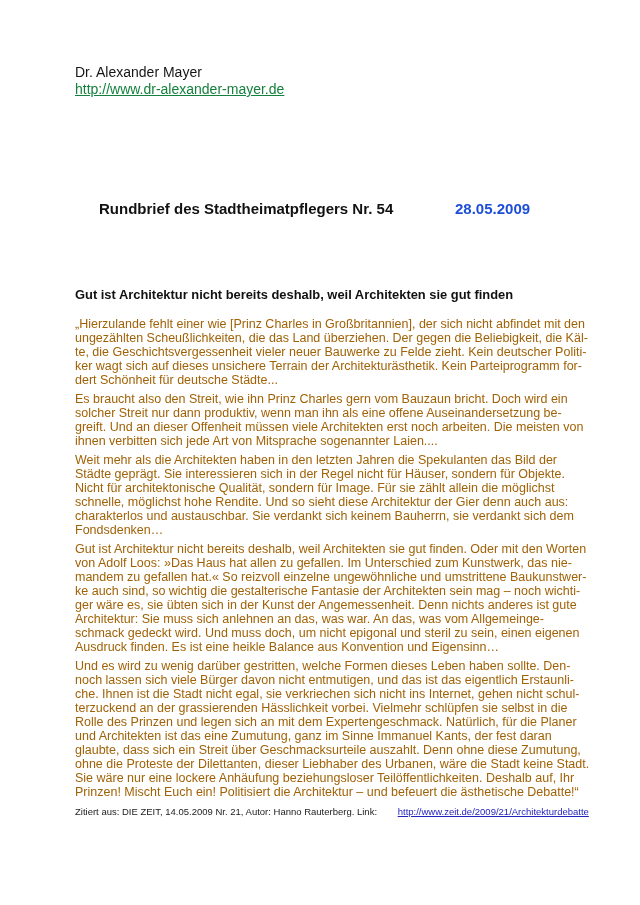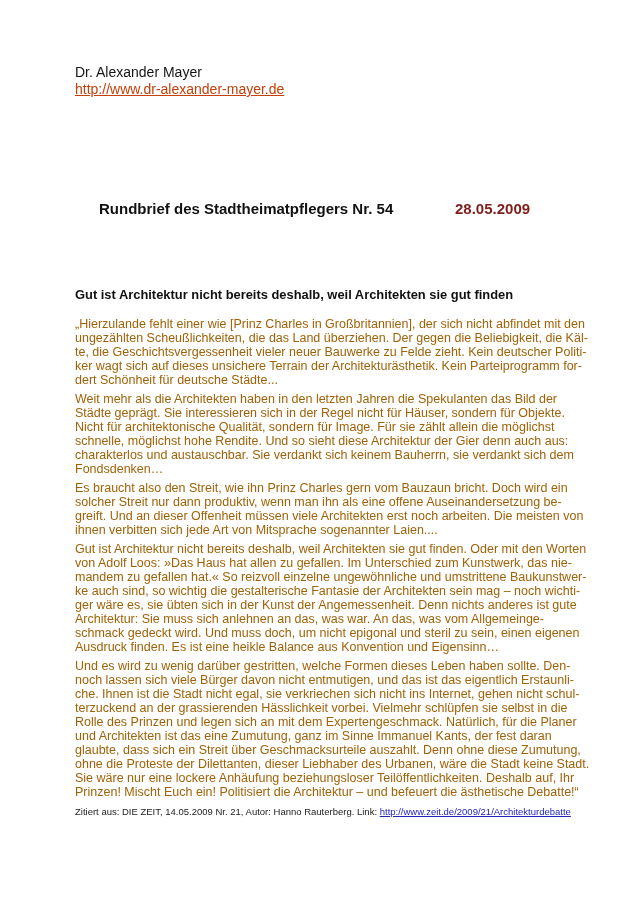--- a/index.html
+++ b/index.html
@@ -18,21 +18,21 @@
   }
   .sender {
     position: absolute;
     top: 64px;
     left: 75px;
     font-size: 14px;
     line-height: 17px;
     color: #151515;
   }
   .sender a {
-    color: #c2410c;
+    color: #15803d;
     text-decoration: underline;
   }
   .title-row {
     position: absolute;
     top: 200px;
     left: 75px;
     width: 516px;
     height: 20px;
   }
   .title-row .doc-title {
@@ -44,21 +44,21 @@
     color: #111111;
     white-space: nowrap;
     margin-left: 24px;
   }
   .title-row .doc-date {
     position: absolute;
     left: 380px;
     top: 0;
     font-size: 15px;
     font-weight: bold;
-    color: #7f1d1d;
+    color: #1d4ed8;
     white-space: nowrap;
   }
   .article {
     position: absolute;
     top: 287px;
     left: 75px;
     width: 516px;
   }
   .article .article-heading {
     font-size: 12.9px;
@@ -78,21 +78,21 @@
     position: absolute;
     top: 806px;
     left: 75px;
     width: 540px;
     font-size: 9.5px;
     color: #222222;
     white-space: nowrap;
   }
   .doc-footer a {
     color: #2424bd;
-    margin-left: 0;
+    margin-left: 18px;
   }
 </style>
 </head>
 <body>
 
 <div class="page">
 
   <div class="sender">
     <div>Dr. Alexander Mayer</div>
     <div>
@@ -105,30 +105,30 @@
     <span class="doc-date">28.05.2009</span>
   </div>
 
   <div class="article">
     <div class="article-heading">Gut ist Architektur nicht bereits deshalb, weil Architekten sie gut finden</div>
     <p>„Hierzulande fehlt einer wie [Prinz Charles in Großbritannien], der sich nicht abfindet mit den
 ungezählten Scheußlichkeiten, die das Land überziehen. Der gegen die Beliebigkeit, die Käl-
 te, die Geschichtsvergessenheit vieler neuer Bauwerke zu Felde zieht. Kein deutscher Politi-
 ker wagt sich auf dieses unsichere Terrain der Architekturästhetik. Kein Parteiprogramm for-
 dert Schönheit für deutsche Städte...</p>
+    <p>Es braucht also den Streit, wie ihn Prinz Charles gern vom Bauzaun bricht. Doch wird ein
+solcher Streit nur dann produktiv, wenn man ihn als eine offene Auseinandersetzung be-
+greift. Und an dieser Offenheit müssen viele Architekten erst noch arbeiten. Die meisten von
+ihnen verbitten sich jede Art von Mitsprache sogenannter Laien....</p>
     <p>Weit mehr als die Architekten haben in den letzten Jahren die Spekulanten das Bild der
 Städte geprägt. Sie interessieren sich in der Regel nicht für Häuser, sondern für Objekte.
 Nicht für architektonische Qualität, sondern für Image. Für sie zählt allein die möglichst
 schnelle, möglichst hohe Rendite. Und so sieht diese Architektur der Gier denn auch aus:
 charakterlos und austauschbar. Sie verdankt sich keinem Bauherrn, sie verdankt sich dem
 Fondsdenken…</p>
-    <p>Es braucht also den Streit, wie ihn Prinz Charles gern vom Bauzaun bricht. Doch wird ein
-solcher Streit nur dann produktiv, wenn man ihn als eine offene Auseinandersetzung be-
-greift. Und an dieser Offenheit müssen viele Architekten erst noch arbeiten. Die meisten von
-ihnen verbitten sich jede Art von Mitsprache sogenannter Laien....</p>
     <p>Gut ist Architektur nicht bereits deshalb, weil Architekten sie gut finden. Oder mit den Worten
 von Adolf Loos: »Das Haus hat allen zu gefallen. Im Unterschied zum Kunstwerk, das nie-
 mandem zu gefallen hat.« So reizvoll einzelne ungewöhnliche und umstrittene Baukunstwer-
 ke auch sind, so wichtig die gestalterische Fantasie der Architekten sein mag – noch wichti-
 ger wäre es, sie übten sich in der Kunst der Angemessenheit. Denn nichts anderes ist gute
 Architektur: Sie muss sich anlehnen an das, was war. An das, was vom Allgemeinge-
 schmack gedeckt wird. Und muss doch, um nicht epigonal und steril zu sein, einen eigenen
 Ausdruck finden. Es ist eine heikle Balance aus Konvention und Eigensinn…</p>
     <p>Und es wird zu wenig darüber gestritten, welche Formen dieses Leben haben sollte. Den-
 noch lassen sich viele Bürger davon nicht entmutigen, und das ist das eigentlich Erstaunli-

